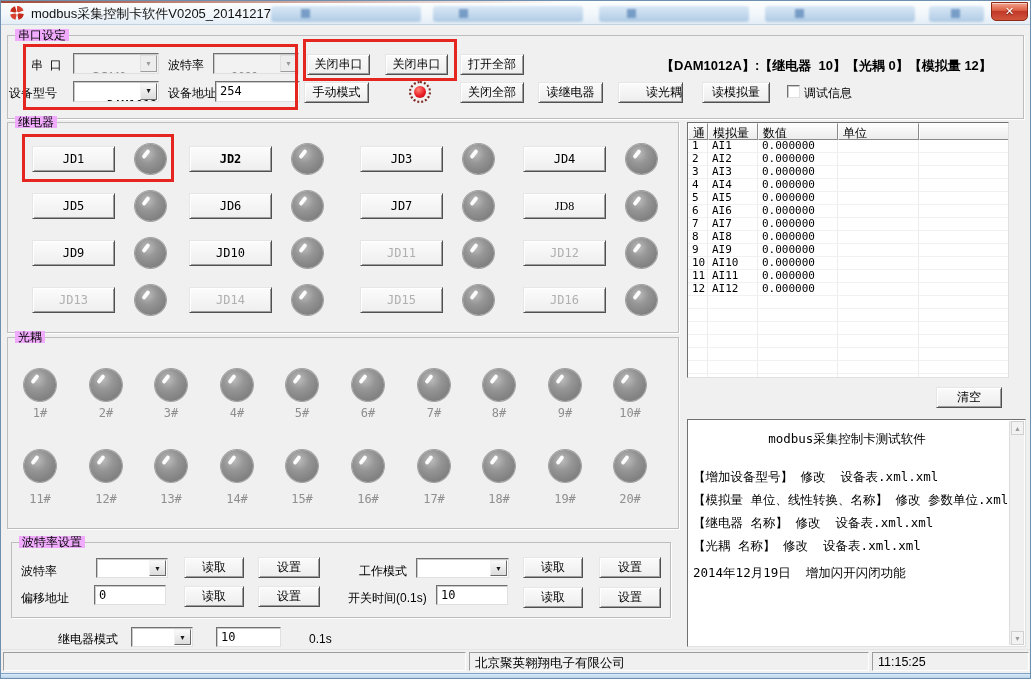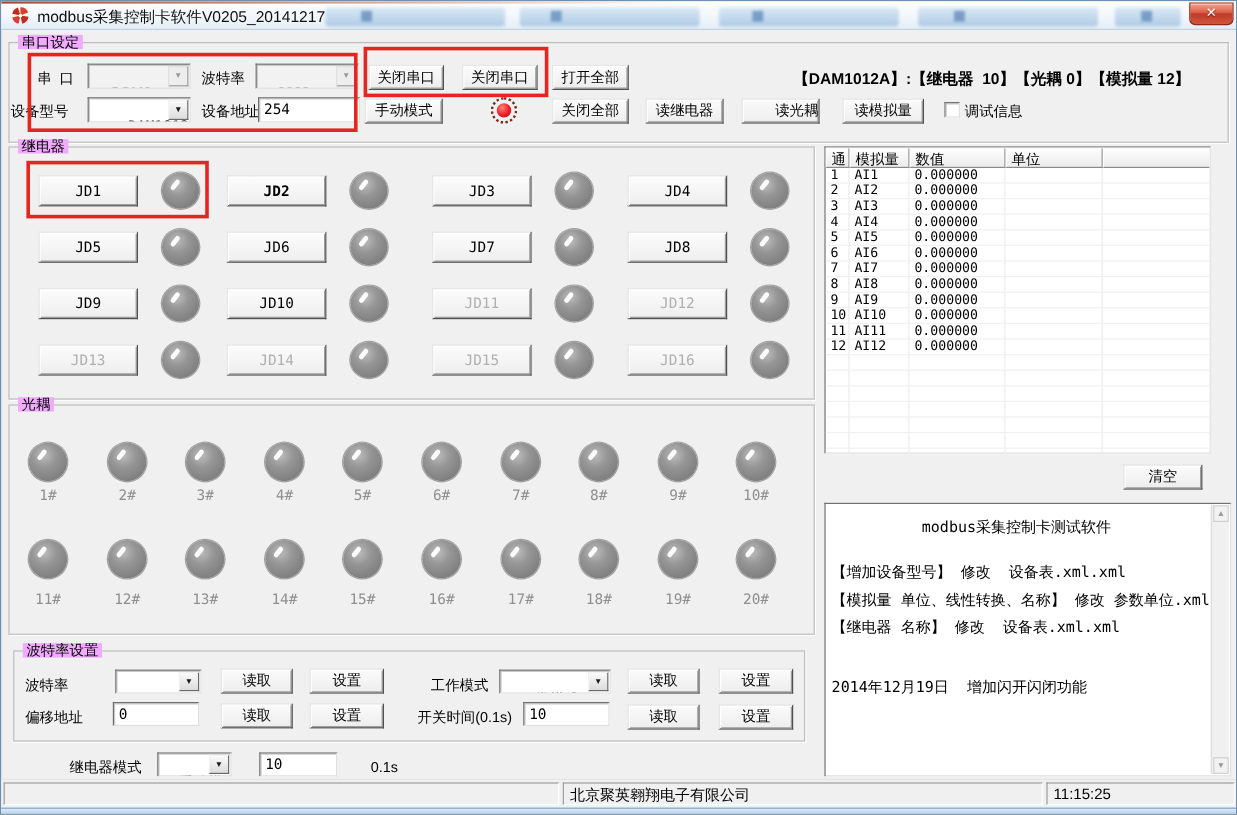--- a/index.html
+++ b/index.html
@@ -174,21 +174,21 @@
       <div class="jdbtn" style="left: 352px; top: 23px;">JD3</div>
       <div class="led" style="left: 455px; top: 21px;"></div>
       <div class="jdbtn" style="left: 515px; top: 23px;">JD4</div>
       <div class="led" style="left: 618px; top: 21px;"></div>
       <div class="jdbtn" style="left: 24px; top: 70px;">JD5</div>
       <div class="led" style="left: 127px; top: 68px;"></div>
       <div class="jdbtn" style="left: 181px; top: 70px;">JD6</div>
       <div class="led" style="left: 284px; top: 68px;"></div>
       <div class="jdbtn" style="left: 352px; top: 70px;">JD7</div>
       <div class="led" style="left: 455px; top: 68px;"></div>
-      <div class="jdbtn" style="left: 515px; top: 70px;">JD8</div>
+      <div class="jdbtn" style="left: 515px; top: 70px; font-family: Liberation Serif, serif;">JD8</div>
       <div class="led" style="left: 618px; top: 68px;"></div>
       <div class="jdbtn" style="left: 24px; top: 117px;">JD9</div>
       <div class="led" style="left: 127px; top: 115px;"></div>
       <div class="jdbtn" style="left: 181px; top: 117px;">JD10</div>
       <div class="led" style="left: 284px; top: 115px;"></div>
       <div class="jdbtn disabled" style="left: 352px; top: 117px;">JD11</div>
       <div class="led" style="left: 455px; top: 115px;"></div>
       <div class="jdbtn disabled" style="left: 515px; top: 117px;">JD12</div>
       <div class="led" style="left: 618px; top: 115px;"></div>
       <div class="jdbtn disabled" style="left: 24px; top: 164px;">JD13</div>
@@ -425,20 +425,21 @@
         </div>
       </div>
   </div>
   <div class="btn" style="left:935px;top:386px;width:66px;height:21px;">清空</div>
 
   <div class="logpanel">
     <div class="logline" style="top:49px;">【增加设备型号】 修改  设备表.xml.xml</div>
     <div class="logline" style="top:11px;left:0;width:318px;text-align:center;">modbus采集控制卡测试软件</div>
     <div class="logline" style="top:95px;">【继电器 名称】 修改  设备表.xml.xml</div>
     <div class="logline" style="top:72px;">【模拟量 单位、线性转换、名称】 修改 参数单位.xml</div>
+    <div class="logline" style="top:118px;">【光耦 名称】 修改  设备表.xml.xml</div>
     <div class="logline" style="top:145px;">2014年12月19日  增加闪开闪闭功能</div>
     <div class="scrollbar">
       <div class="sarrow" style="top:0;">▲</div>
       <div class="sarrow" style="bottom:0;">▼</div>
     </div>
   </div>
 
   <div class="statusbar">
     <div class="scell" style="left:2px;width:463px;"></div>
     <div class="scell" style="left:468px;width:400px;">北京聚英翱翔电子有限公司</div>

